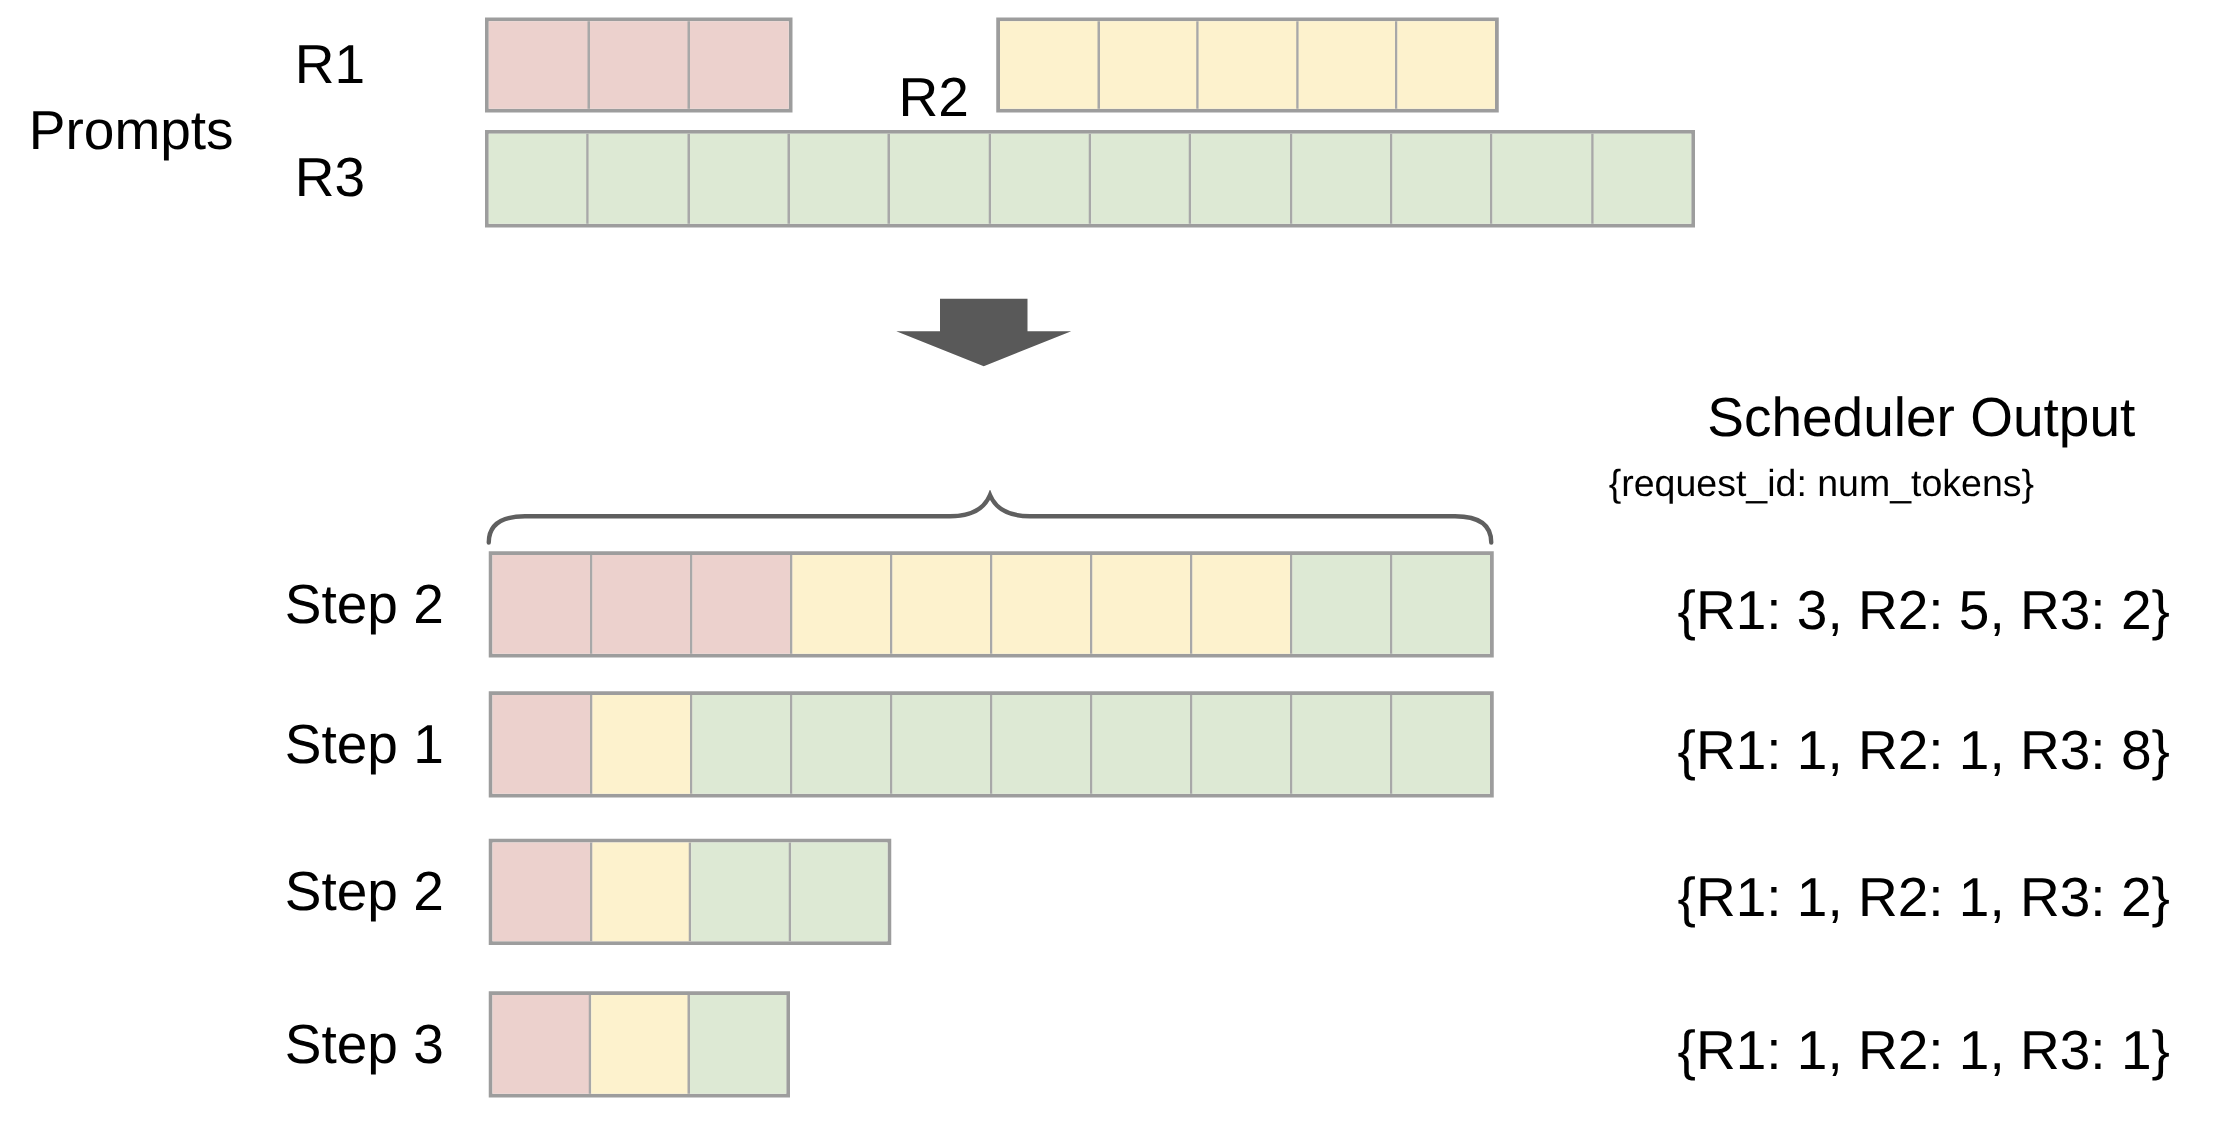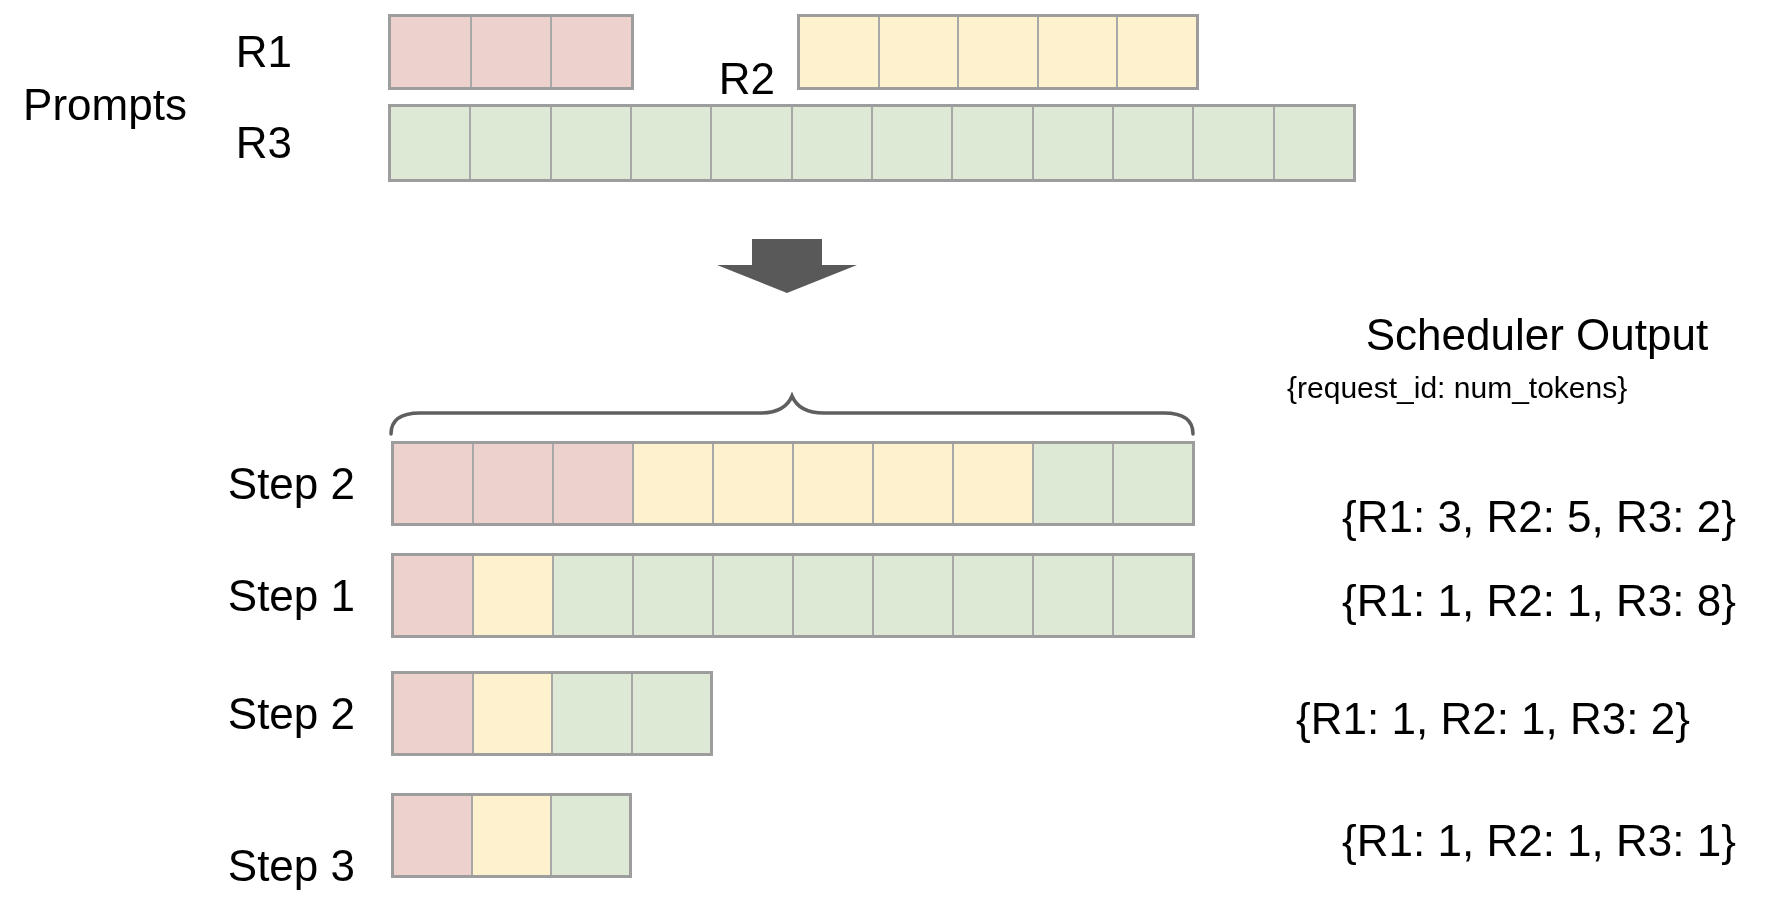--- a/index.html
+++ b/index.html
@@ -98,21 +98,21 @@
         <div class="cell" style="background: rgb(236, 209, 205);"></div>
         <div class="cell" style="background: rgb(236, 209, 205);"></div>
         <div class="cell" style="background: rgb(253, 242, 205);"></div>
         <div class="cell" style="background: rgb(253, 242, 205);"></div>
         <div class="cell" style="background: rgb(253, 242, 205);"></div>
         <div class="cell" style="background: rgb(253, 242, 205);"></div>
         <div class="cell" style="background: rgb(253, 242, 205);"></div>
         <div class="cell" style="background: rgb(221, 233, 212);"></div>
         <div class="cell" style="background: rgb(221, 233, 212);"></div>
       </div>
-      <div class="lbl center" style="left: 1290px; width: 498px; top: 461.5px; margin-top: 28px;">{R1: 3, R2: 5, R3: 2}</div>
+      <div class="lbl center" style="left: 1290px; width: 498px; top: 461.5px;">{R1: 3, R2: 5, R3: 2}</div>
       <div class="lbl right" style="left: 120px; width: 235px; top: 568.5px;">Step 1</div>
       <div class="token-row" style="left: 391px; top: 553px; width: 804px; height: 85px;">
         <div class="cell" style="background: rgb(236, 209, 205);"></div>
         <div class="cell" style="background: rgb(253, 242, 205);"></div>
         <div class="cell" style="background: rgb(221, 233, 212);"></div>
         <div class="cell" style="background: rgb(221, 233, 212);"></div>
         <div class="cell" style="background: rgb(221, 233, 212);"></div>
         <div class="cell" style="background: rgb(221, 233, 212);"></div>
         <div class="cell" style="background: rgb(221, 233, 212);"></div>
         <div class="cell" style="background: rgb(221, 233, 212);"></div>
@@ -120,22 +120,22 @@
         <div class="cell" style="background: rgb(221, 233, 212);"></div>
       </div>
       <div class="lbl center" style="left: 1290px; width: 498px; top: 573.5px;">{R1: 1, R2: 1, R3: 8}</div>
       <div class="lbl right" style="left: 120px; width: 235px; top: 686.5px;">Step 2</div>
       <div class="token-row" style="left: 391px; top: 671px; width: 322px; height: 85px;">
         <div class="cell" style="background: rgb(236, 209, 205);"></div>
         <div class="cell" style="background: rgb(253, 242, 205);"></div>
         <div class="cell" style="background: rgb(221, 233, 212);"></div>
         <div class="cell" style="background: rgb(221, 233, 212);"></div>
       </div>
-      <div class="lbl center" style="left: 1244px; width: 498px; top: 691.5px;">{R1: 1, R2: 1, R3: 2}</div>
-      <div class="lbl right" style="left: 120px; width: 235px; top: 808.5px; margin-top: 30px;">Step 3</div>
+      <div class="lbl center" style="left: 1290px; width: 498px; top: 691.5px;">{R1: 1, R2: 1, R3: 2}</div>
+      <div class="lbl right" style="left: 120px; width: 235px; top: 808.5px;">Step 3</div>
       <div class="token-row" style="left: 391px; top: 793px; width: 241px; height: 85px;">
         <div class="cell" style="background: rgb(236, 209, 205);"></div>
         <div class="cell" style="background: rgb(253, 242, 205);"></div>
         <div class="cell" style="background: rgb(221, 233, 212);"></div>
       </div>
       <div class="lbl center" style="left: 1290px; width: 498px; top: 813.5px;">{R1: 1, R2: 1, R3: 1}</div>
     </div>
 
 </div>
 

